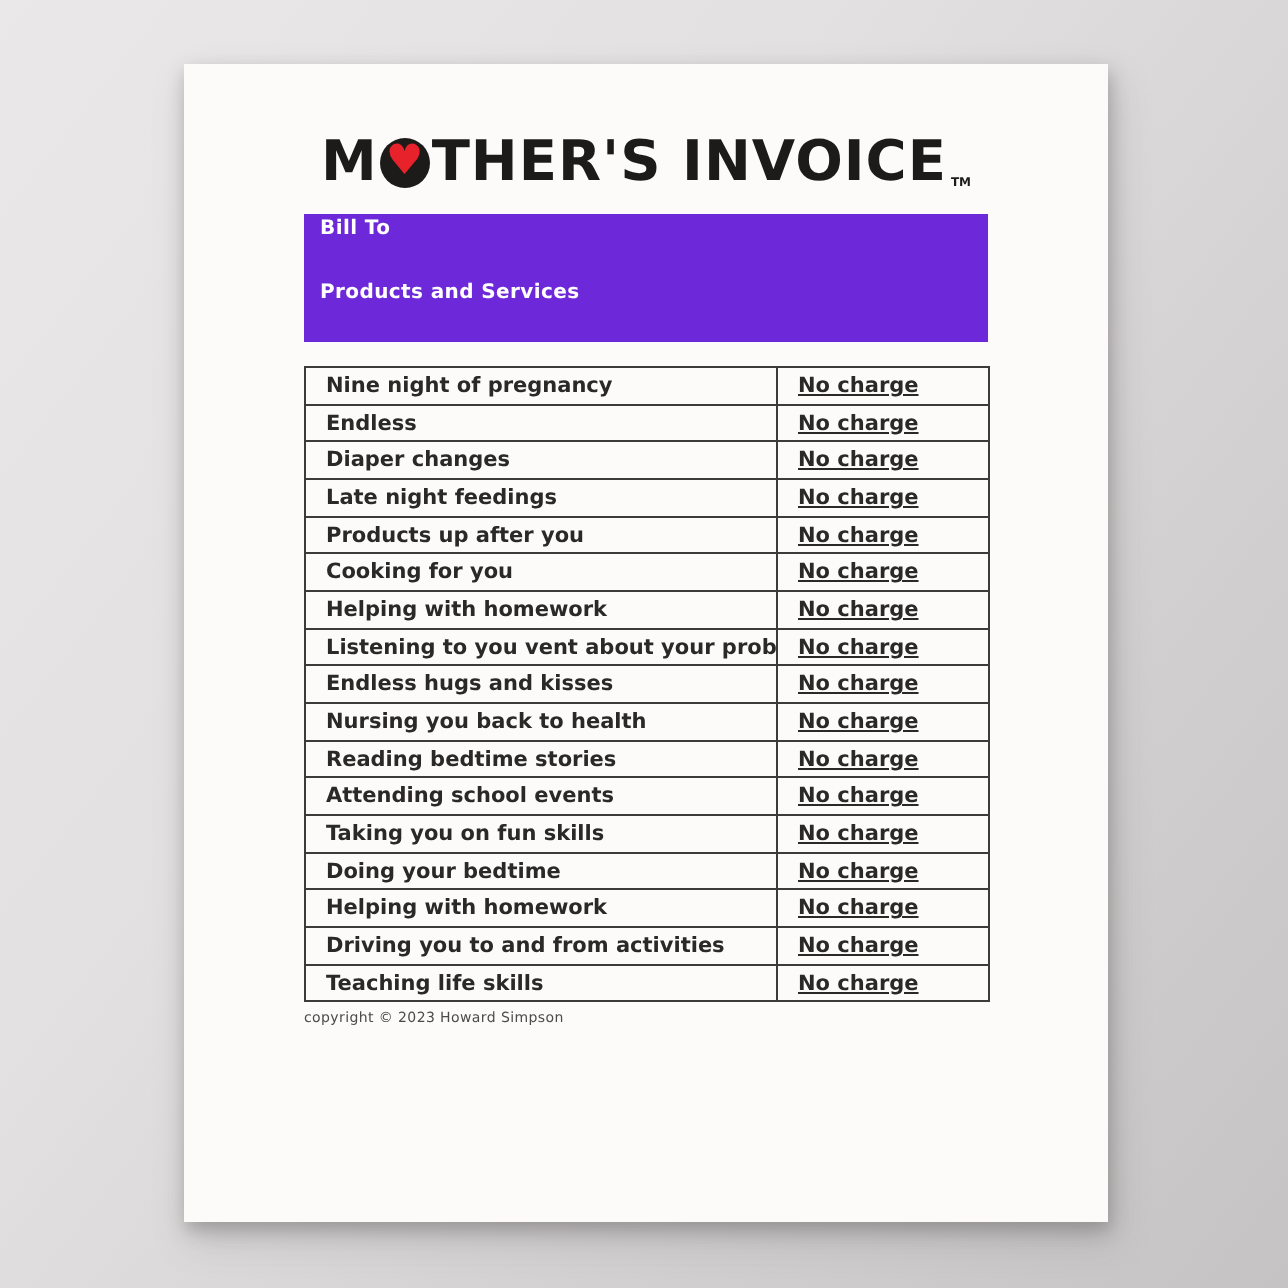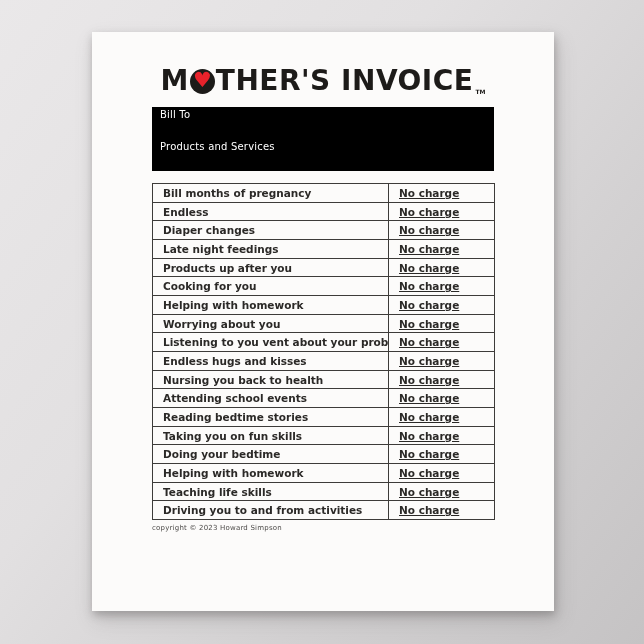--- a/index.html
+++ b/index.html
@@ -59,23 +59,23 @@
   .trademark {
     align-self: flex-end;
     font-size: 6px;
     font-weight: bold;
     color: #1d1b19;
     margin-left: 2px;
     padding-bottom: 1px;
   }
   
   .bar {
-    background: #000000;
+    background: #6d28d9;
     color: #ffffff;
-    font-weight: normal;
+    font-weight: bold;
     font-size: 10px;
     height: 32px;
     line-height: 16px;
     padding-left: 8px;
     letter-spacing: 0.2px;
   }
   .bill-bar { margin-top: 11px; }
   .products-bar { margin-top: 0; }
   
   .bill-name {
@@ -132,21 +132,21 @@
       </div>
 
       <div class="bar bill-bar">Bill To</div>
 
 
       <div class="bar products-bar">Products and Services</div>
 
       <table class="services">
         <tbody>
             <tr>
-              <td class="cell-item">Bill months of pregnancy</td>
+              <td class="cell-item">Nine night of pregnancy</td>
               <td class="cell-price">No charge</td>
             </tr>
             <tr>
               <td class="cell-item">Endless</td>
               <td class="cell-price">No charge</td>
             </tr>
             <tr>
               <td class="cell-item">Diaper changes</td>
               <td class="cell-price">No charge</td>
             </tr>
@@ -160,61 +160,57 @@
             </tr>
             <tr>
               <td class="cell-item">Cooking for you</td>
               <td class="cell-price">No charge</td>
             </tr>
             <tr>
               <td class="cell-item">Helping with homework</td>
               <td class="cell-price">No charge</td>
             </tr>
             <tr>
-              <td class="cell-item">Worrying about you</td>
-              <td class="cell-price">No charge</td>
-            </tr>
-            <tr>
               <td class="cell-item">Listening to you vent about your problems</td>
               <td class="cell-price">No charge</td>
             </tr>
             <tr>
               <td class="cell-item">Endless hugs and kisses</td>
               <td class="cell-price">No charge</td>
             </tr>
             <tr>
               <td class="cell-item">Nursing you back to health</td>
               <td class="cell-price">No charge</td>
             </tr>
             <tr>
+              <td class="cell-item">Reading bedtime stories</td>
+              <td class="cell-price">No charge</td>
+            </tr>
+            <tr>
               <td class="cell-item">Attending school events</td>
               <td class="cell-price">No charge</td>
             </tr>
             <tr>
-              <td class="cell-item">Reading bedtime stories</td>
-              <td class="cell-price">No charge</td>
-            </tr>
-            <tr>
               <td class="cell-item">Taking you on fun skills</td>
               <td class="cell-price">No charge</td>
             </tr>
             <tr>
               <td class="cell-item">Doing your bedtime</td>
               <td class="cell-price">No charge</td>
             </tr>
             <tr>
               <td class="cell-item">Helping with homework</td>
               <td class="cell-price">No charge</td>
             </tr>
             <tr>
+              <td class="cell-item">Driving you to and from activities</td>
+              <td class="cell-price">No charge</td>
+            </tr>
+            <tr>
               <td class="cell-item">Teaching life skills</td>
-              <td class="cell-price">No charge</td>
-            </tr>
-            <tr>
-              <td class="cell-item">Driving you to and from activities</td>
               <td class="cell-price">No charge</td>
             </tr>
           </tbody>
       </table>
 
       <div class="copyright">copyright © 2023 Howard Simpson</div>
 
     </div>
   </div>
 </div>

